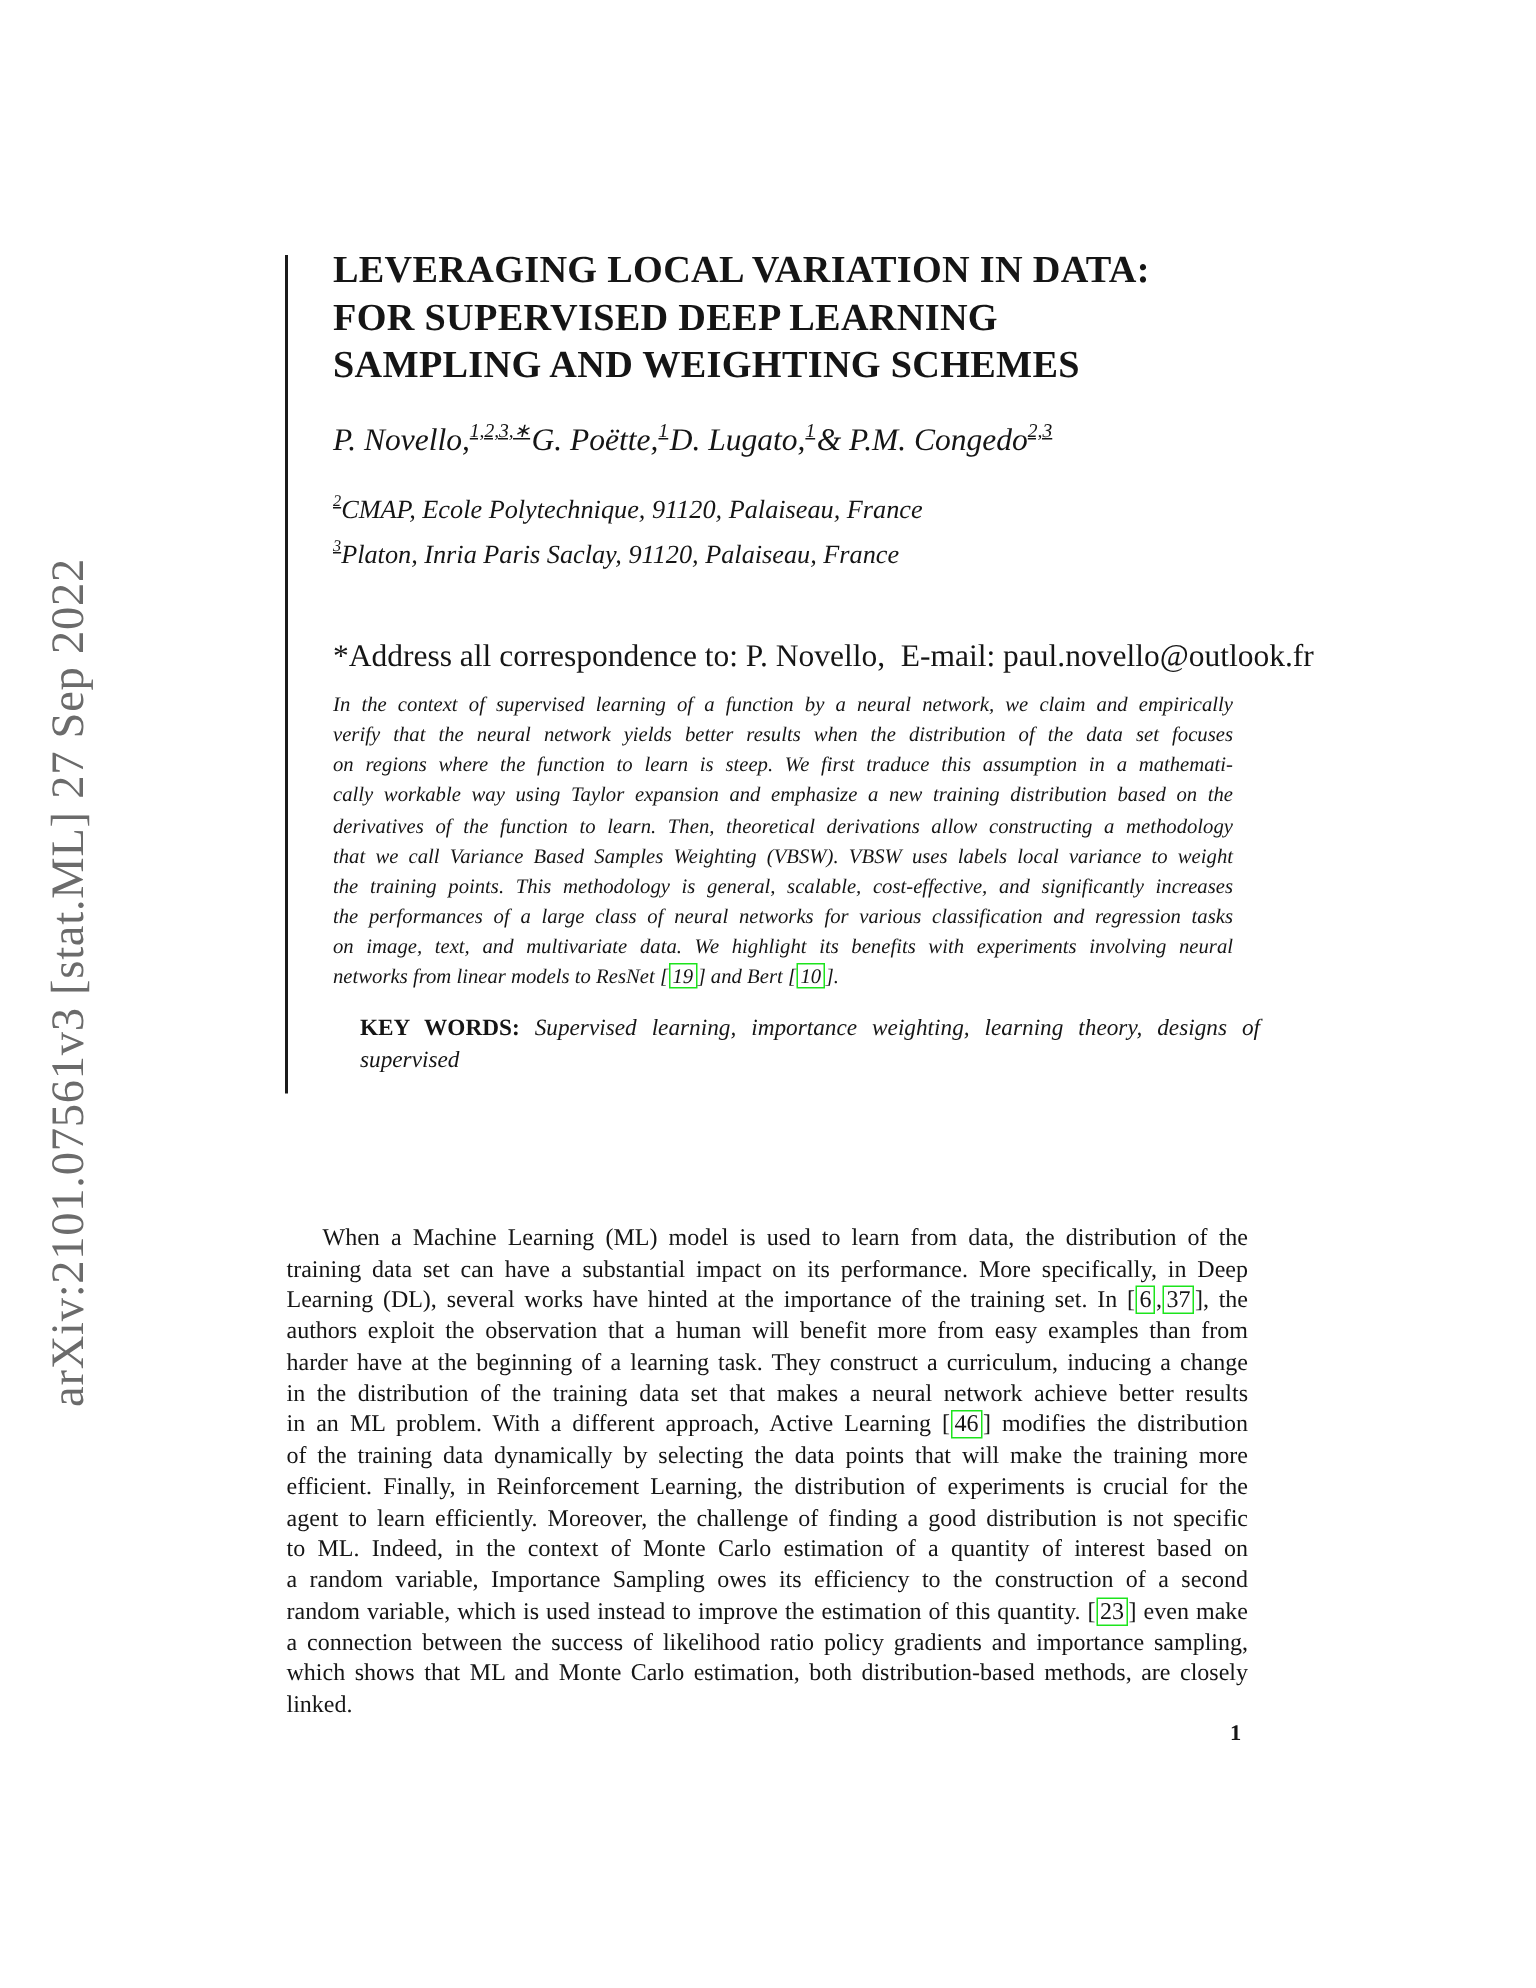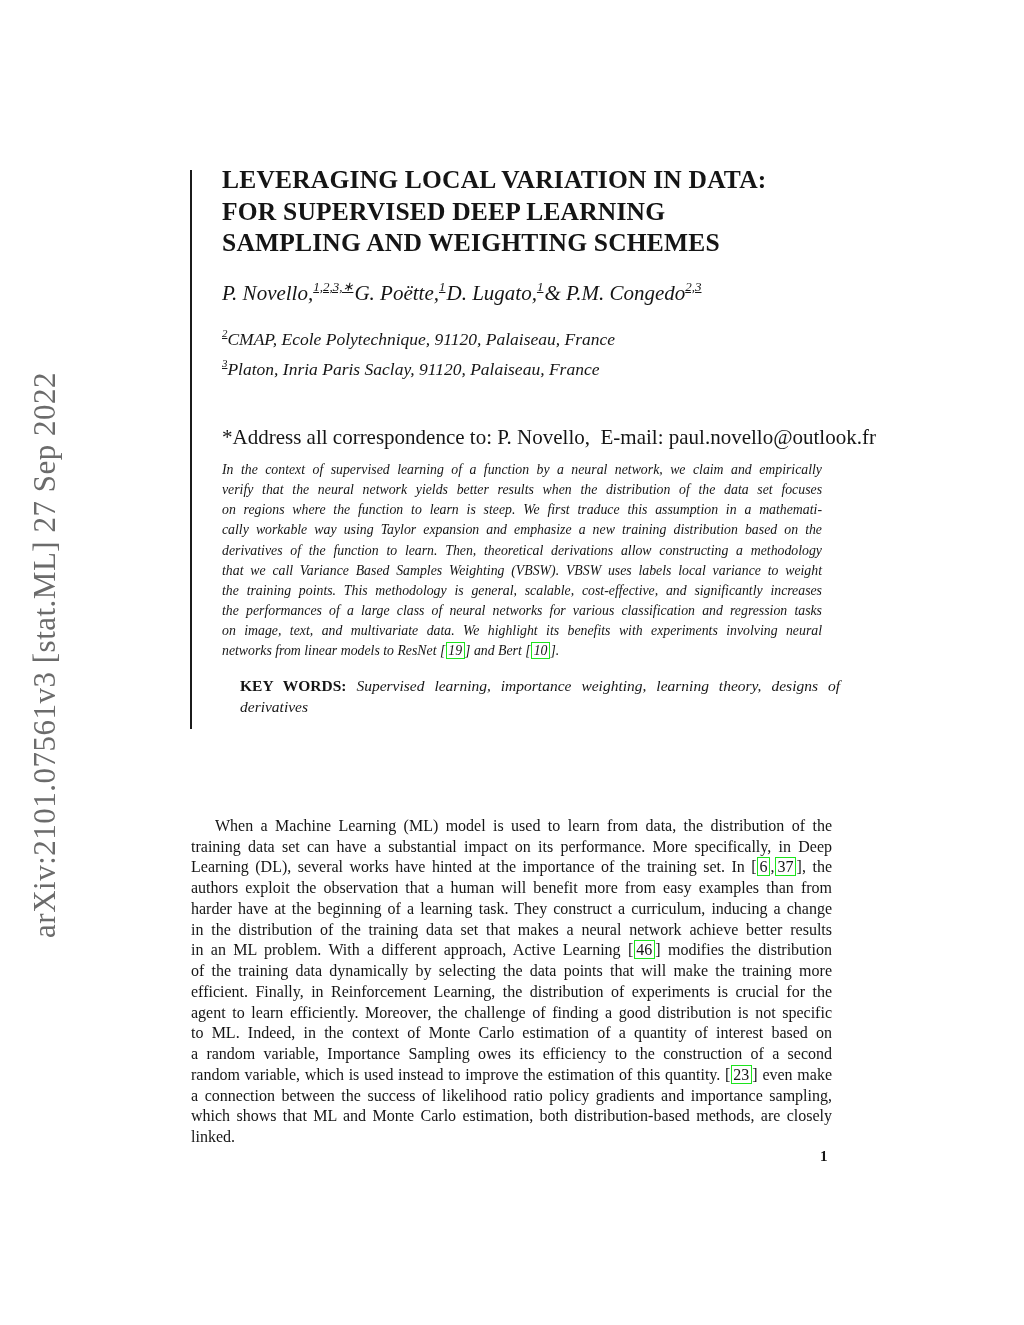--- a/index.html
+++ b/index.html
@@ -68,21 +68,21 @@
       <div class="jline">derivatives of the function to learn. Then, theoretical derivations allow constructing a methodology</div>
       <div class="jline">that we call Variance Based Samples Weighting (VBSW). VBSW uses labels local variance to weight</div>
       <div class="jline">the training points. This methodology is general, scalable, cost-effective, and significantly increases</div>
       <div class="jline">the performances of a large class of neural networks for various classification and regression tasks</div>
       <div class="jline">on image, text, and multivariate data. We highlight its benefits with experiments involving neural</div>
       <div class="jline last">networks from linear models to ResNet [<span class="cite">19</span>] and Bert [<span class="cite">10</span>].</div>
     </div>
 
   <div class="keywords">
     <div class="kw1"><b class="kw-label">KEY WORDS:</b><i class="kw-rest"> Supervised learning, importance weighting, learning theory, designs of</i></div>
-    <div class="kw2"><i>derivatives</i></div>
+    <div class="kw2"><i>supervised</i></div>
   </div>
 
   <div class="bodytext" id="bodytext">
       <div class="jline indent">When a Machine Learning (ML) model is used to learn from data, the distribution of the</div>
       <div class="jline">training data set can have a substantial impact on its performance. More specifically, in Deep</div>
       <div class="jline">Learning (DL), several works have hinted at the importance of the training set. In [<span class="cite">6</span>,<span class="cite">37</span>], the</div>
       <div class="jline">authors exploit the observation that a human will benefit more from easy examples than from</div>
       <div class="jline">harder have at the beginning of a learning task. They construct a curriculum, inducing a change</div>
       <div class="jline">in the distribution of the training data set that makes a neural network achieve better results</div>
       <div class="jline">in an ML problem. With a different approach, Active Learning [<span class="cite">46</span>] modifies the distribution</div>

